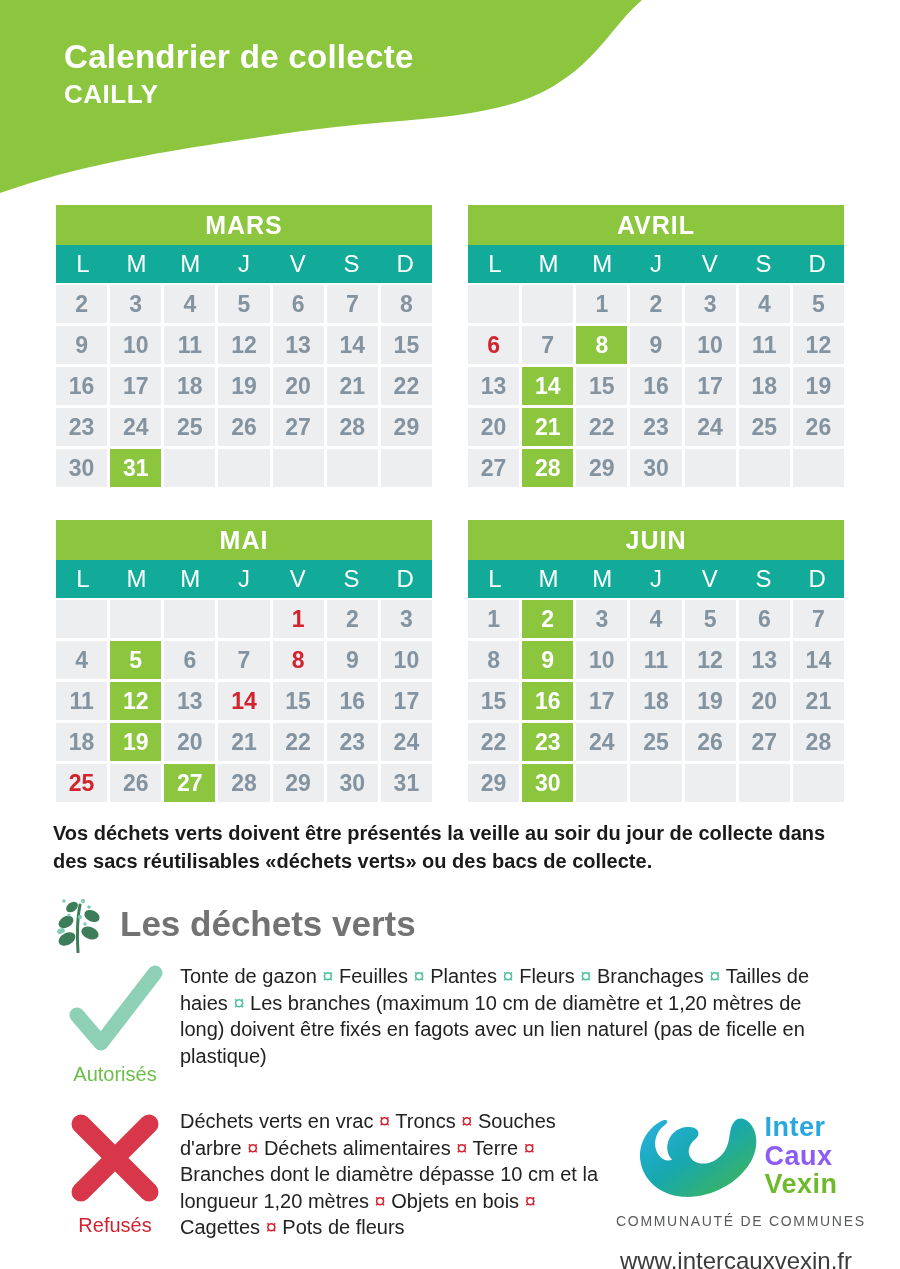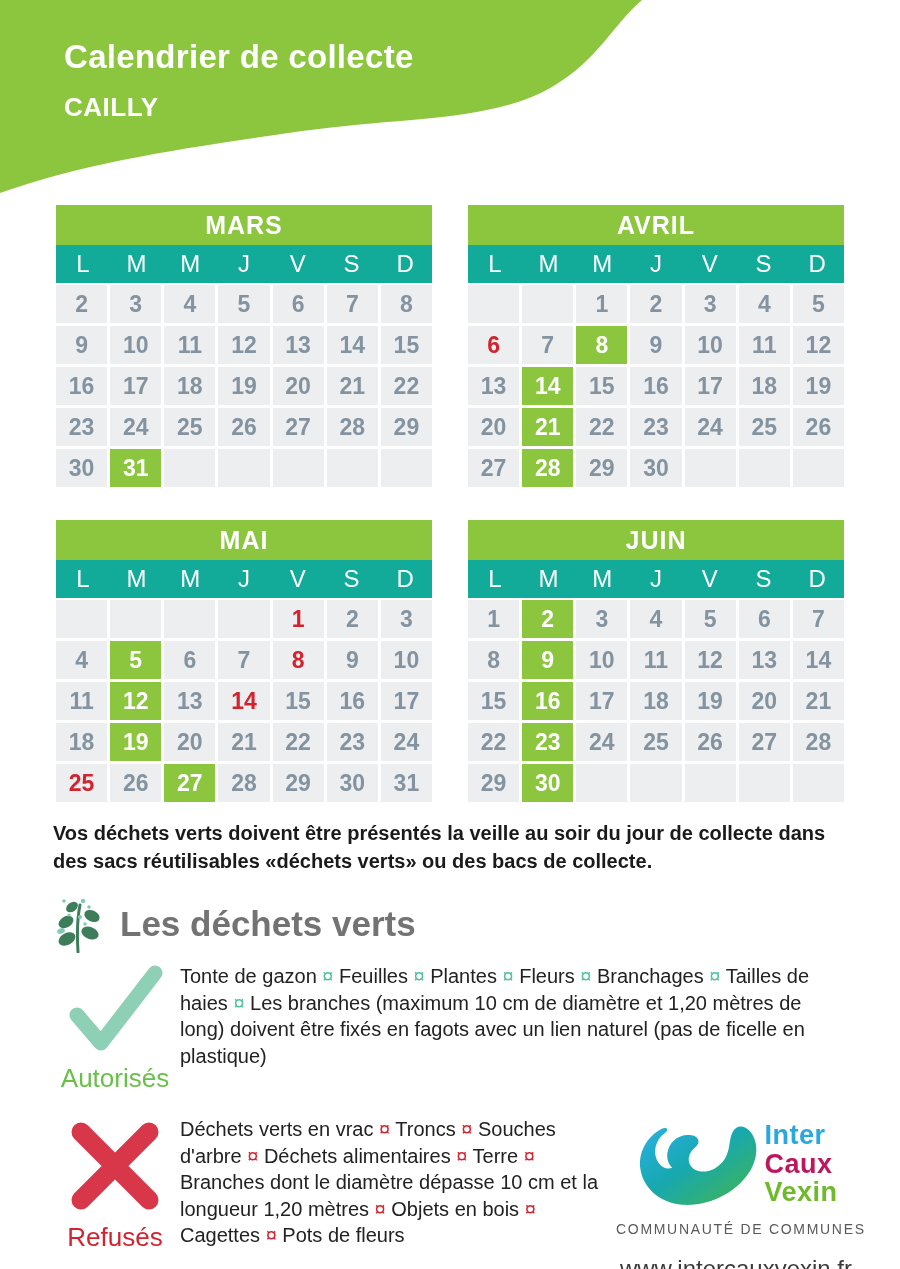--- a/index.html
+++ b/index.html
@@ -7,21 +7,21 @@
   body {
     width:900px; height:1269px; position:relative; overflow:hidden;
     font-family:"Liberation Sans", sans-serif; color:#191919;
   }
 
   
   .header { position:relative; height:196px; }
   .blob-svg { position:absolute; top:0; left:0; display:block; }
   .header-text { position:absolute; left:64px; top:38px; color:#fff; z-index:2; }
   .doc-title { font-size:33px; font-weight:700; letter-spacing:.3px; }
-  .commune   { font-size:26px; font-weight:700; margin-top:16px; letter-spacing:.5px; }
+  .commune   { font-size:26px; font-weight:700; margin-top:3px; letter-spacing:.5px; }
   .badge {
     position:absolute; left:699px; top:27px; width:143px; height:156px;
     background:#8cc63e; border-radius:50%; color:#fff; z-index:2;
     display:flex; flex-direction:column; align-items:center; justify-content:center;
   }
   .badge-year { font-size:46px; font-weight:700; line-height:1.0; }
   .badge-line { font-size:22px; font-weight:700; line-height:1.18; letter-spacing:.4px; }
 
   
   .cal-wrap { width:788px; margin:9px auto 0; display:flex; flex-wrap:wrap; column-gap:36px; row-gap:33px; }
@@ -45,36 +45,36 @@
 
   
   .notice { width:794px; margin:17px auto 0; font-size:20px; font-weight:700; color:#1a1a1a; line-height:1.4; }
 
   
   .section-head { display:flex; align-items:center; gap:16px; margin:20px 0 0 52px; }
   .section-title { color:#737373; font-size:35px; font-weight:700; }
 
   .rule-row { display:flex; align-items:flex-start; margin-left:50px; }
   .icon-col { width:130px; flex:none; text-align:center; }
-  .icon-label { display:block; font-size:26px; margin-top:2px; }
+  .icon-label { display:block; font-size:20px; margin-top:2px; }
   .allowed .icon-label { color:#6abf4a; }
   .refused .icon-label { color:#d2232f; }
   .items { font-size:20px; color:#222; line-height:1.33; }
   .allowed { margin-top:8px; }
   .allowed .items { width:660px; padding-top:2px; }
   .refused { margin-top:22px; }
   .refused .items { width:432px; }
   .sep-a { color:#4fc0a0; }
   .sep-r { color:#d2232f; }
 
   
   .logo-col { width:240px; margin-left:4px; flex:none; text-align:center; }
   .logo-top { display:flex; align-items:center; justify-content:center; }
   .logo-names { text-align:left; font-weight:700; font-size:27px; line-height:1.05; letter-spacing:.5px; }
-  .n-inter { color:#29a8e0; } .n-caux { color:#be185d; } .n-vexin { color:#6fba2c; }
+  .n-inter { color:#29a8e0; } .n-caux { color:#8b5cf6; } .n-vexin { color:#6fba2c; }
   .logo-tagline { color:#58595b; font-size:14px; letter-spacing:1.7px; margin-top:9px; white-space:nowrap; }
   .logo-url { color:#3c3c3c; font-size:24px; margin-top:18px; }
 </style>
 </head>
 <body>
 
 <div class="header">
   <svg class="blob-svg" width="900" height="196" viewBox="0 0 900 196" aria-hidden="true">
     <path d="M0,0 L642,0 C612,26 598,60 552,87 C492,122 402,117 302,131 C198,146 88,161 0,193 Z" fill="#8cc63e"></path>
   </svg>

